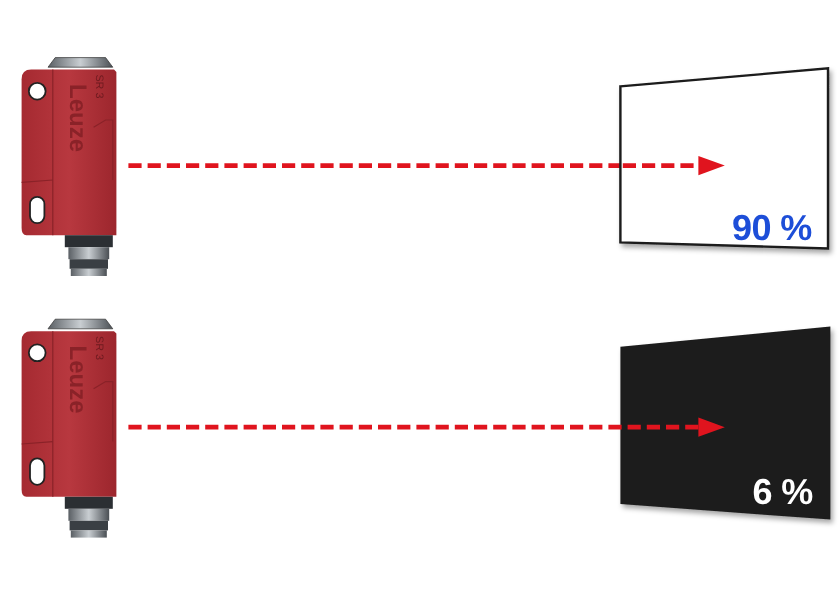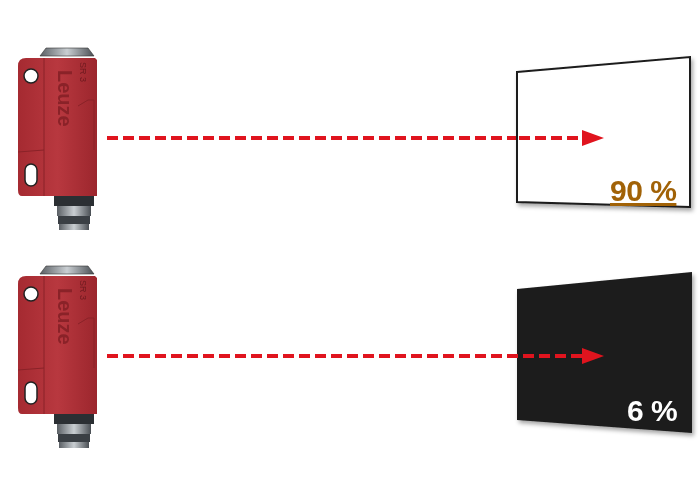--- a/index.html
+++ b/index.html
@@ -1,20 +1,20 @@
 <!DOCTYPE html>
 <html><head>
   <meta charset="utf-8">
   <style>
     html, body { margin: 0; padding: 0; background: #ffffff; }
     body { width: 700px; height: 500px; position: relative; overflow: hidden; font-family: "Liberation Sans", sans-serif; }
     .scene { position: absolute; left: 0; top: 0; width: 700px; height: 500px; }
     svg { position: absolute; left: 0; top: 0; }
     .pct { position: absolute; font-family: "Liberation Sans", sans-serif; font-weight: bold; font-size: 30px; letter-spacing: -0.5px; }
-    .pct.dark { color: #a16207; text-decoration: underline; }
+    .pct.dark { color: #1d4ed8; }
     .pct.light { color: #ffffff; }
   </style>
 </head>
 <body>
 
 <div class="scene">
   <svg width="700" height="500" viewBox="0 0 700 500">
     <defs>
       <linearGradient id="bodyGrad" x1="0" x2="1" y1="0" y2="0">
         <stop offset="0" stop-color="#a52a31"></stop>

